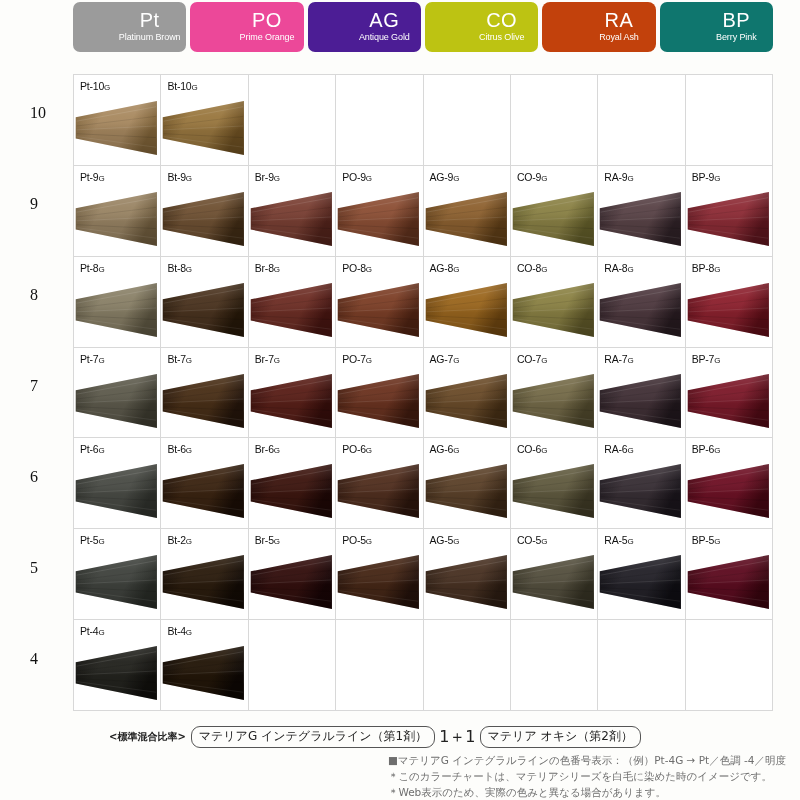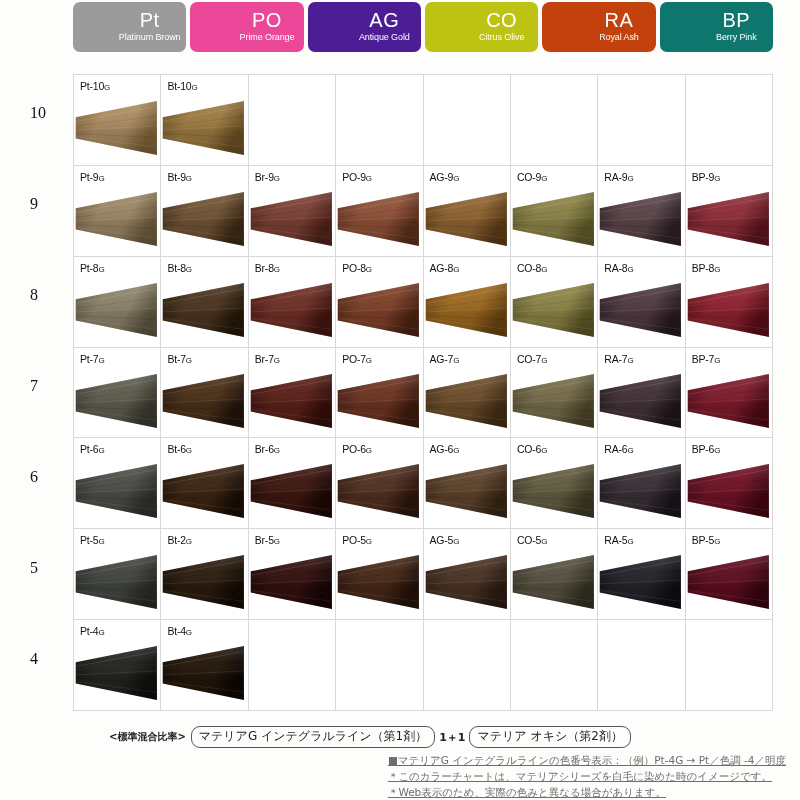--- a/index.html
+++ b/index.html
@@ -77,30 +77,29 @@
     display:flex; align-items:center; gap:2px;
     white-space:nowrap;
     font-family:"DejaVu Sans",sans-serif;
     margin-left:35px;
   }
   #mix-ratio .pill{
     border:1px solid #555; border-radius:9px;
     padding:1px 7px 2px 7px; font-size:12px;
   }
   #mix-ratio .mix-label{ font-weight:bold; font-size:10px; margin-right:3px;}
-  #mix-ratio .plus{ font-size:11px; padding:0 2px;font-weight:bold; }
+  #mix-ratio .plus{ font-size:16px; padding:0 2px; }
 
   #footnotes{
     position:absolute; right:14px; top:752px;
     text-align:left;
     font-size:10.5px; line-height:16px;
     color:#6e6e6e;
     font-family:"DejaVu Sans",sans-serif;
     white-space:nowrap;
-    text-decoration:underline;
   }
   #footnotes div{ display:block; }
 </style>
 </head>
 <body style="background: rgb(253, 253, 251);">
 
 <div id="chip-row">
     <div class="chip" style="background: rgb(155, 155, 155);">
       <div class="chip-code">Pt</div>
       <div class="chip-name">Platinum Brown</div>

